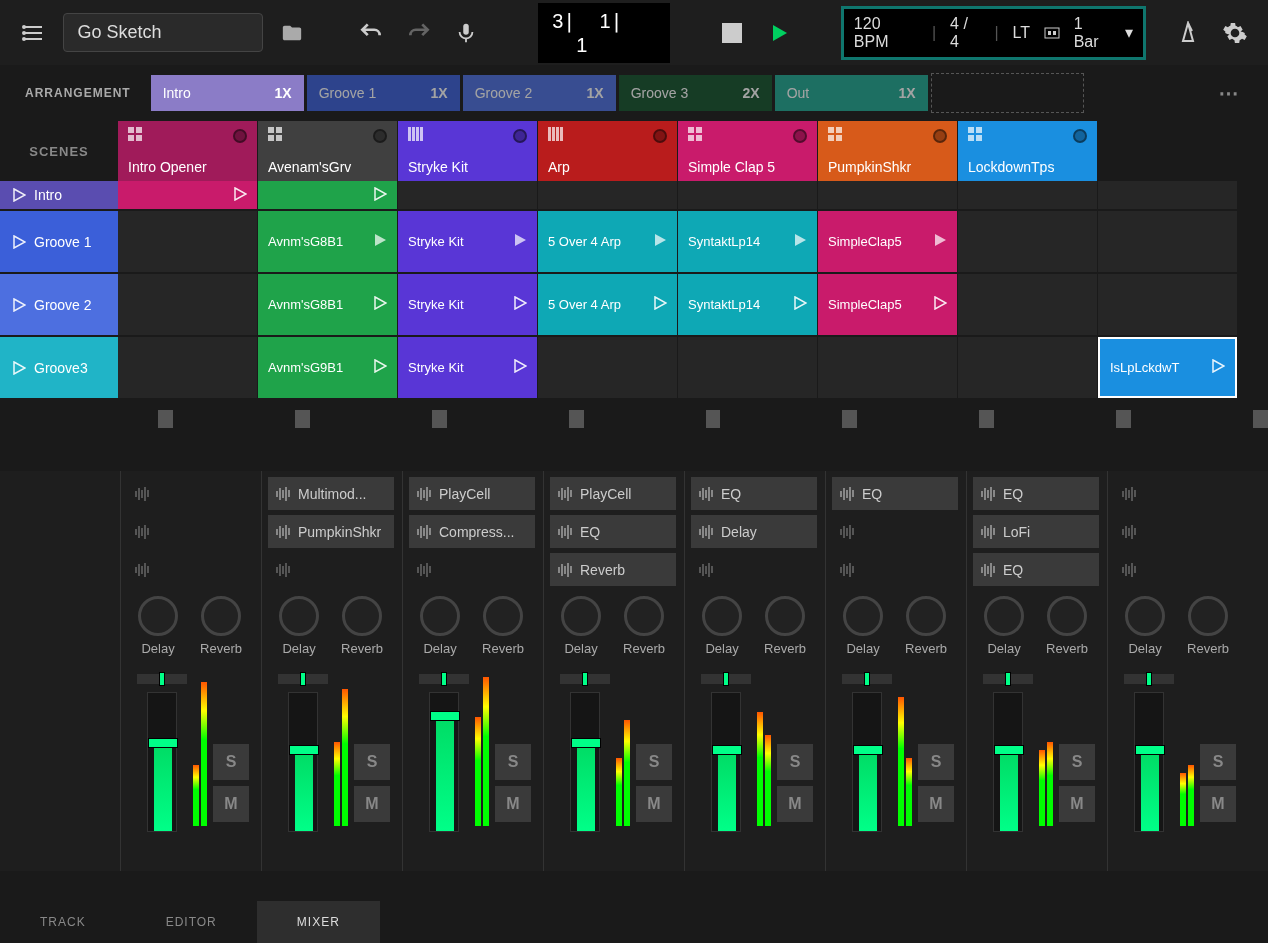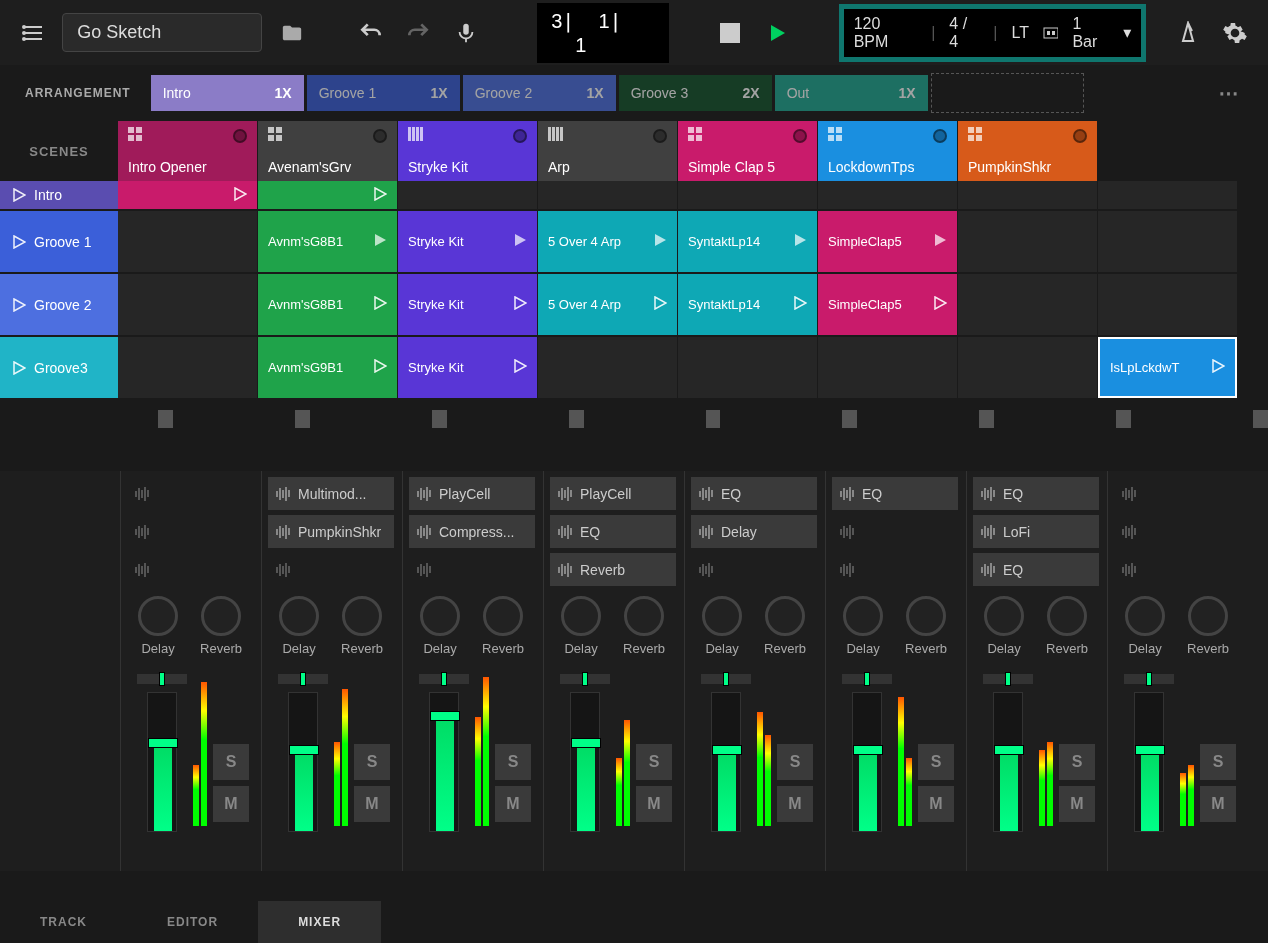--- a/index.html
+++ b/index.html
@@ -1,21 +1,21 @@
 <!DOCTYPE html>
 <html><head>
 <meta charset="utf-8">
 <style>
 *{margin:0;padding:0;box-sizing:border-box;font-family:-apple-system,sans-serif}
 body{background:#1a1a1a;color:#ccc;width:1268px;height:943px;overflow:hidden;font-size:14px}
 .topbar{display:flex;align-items:center;padding:10px 15px;gap:12px;background:#1e1e1e;height:65px}
 .icon-btn{width:36px;height:36px;display:flex;align-items:center;justify-content:center;cursor:pointer;color:#aaa}
 .project-input{background:#2a2a2a;border:1px solid #444;color:#ddd;padding:8px 14px;width:200px;font-size:18px;border-radius:4px}
 .counter-box{background:#000;padding:6px 14px;font-size:20px;color:#fff;font-family:monospace}
-.transport-display{background:#000;border:5px solid #0f766e;padding:6px 10px;display:flex;gap:14px;align-items:center;font-size:16px;color:#ddd}
+.transport-display{background:#000;border:3px solid #0f766e;padding:6px 10px;display:flex;gap:14px;align-items:center;font-size:16px;color:#ddd}
 .arr-section{display:flex;align-items:center;padding:8px 0 8px 25px;gap:0;background:#1a1a1a}
 .arr-label{font-size:12px;font-weight:600;letter-spacing:1px;color:#aaa;padding-right:20px}
 .arr-block{display:flex;justify-content:space-between;align-items:center;padding:10px 12px;width:153px;margin-right:3px;font-size:14px;cursor:pointer;color:#fff}
 .arr-dashed{border:1px dashed #555;width:153px;height:40px}
 .grid-section{display:flex;height:350px;overflow:hidden;background:#1a1a1a}
 .scenes-col{width:118px;flex-shrink:0}
 .scenes-hdr{height:60px;display:flex;align-items:center;justify-content:center;font-size:13px;letter-spacing:1px;color:#888;font-weight:600}
 .scene-row{height:63px;display:flex;align-items:center;padding-left:12px;gap:8px;cursor:pointer;color:#fff;border-bottom:2px solid #1a1a1a}
 .scene-row.intro{height:30px}
 .tracks-grid{flex:1;overflow-x:auto}
@@ -43,21 +43,21 @@
 .pan-track{width:50px;height:10px;background:#333;position:relative;margin-bottom:8px}
 .pan-tick{position:absolute;left:50%;top:-2px;width:6px;height:14px;background:#00ff88;border:1px solid #000;transform:translateX(-50%)}
 .fader-box{width:30px;height:140px;background:#151515;position:relative;border:1px solid #333}
 .fader-fill{position:absolute;bottom:0;left:6px;width:18px;background:linear-gradient(to top,#00ff88,#00dd66)}
 .fader-cap{position:absolute;left:0;width:30px;height:10px;background:#00ff88;border:1px solid #000}
 .meters{display:flex;gap:2px;height:152px;align-items:flex-end}
 .meter-bar{width:6px;background:linear-gradient(to top,#00ff00 60%,#ffff00 80%,#ff5500 100%)}
 .sm-btns{display:flex;flex-direction:column;gap:6px;margin-top:70px}
 .sm-btn{width:36px;height:36px;background:#3a3a3a;color:#888;display:flex;align-items:center;justify-content:center;font-size:16px;font-weight:600;cursor:pointer}
 .bottom-tabs{display:flex;position:absolute;bottom:0;left:0;right:0;height:42px;background:#1a1a1a;align-items:center}
-.btab{padding:0 40px;font-size:12px;letter-spacing:1px;color:#888;cursor:pointer;font-weight:700;height:42px;display:flex;align-items:center}
+.btab{padding:0 40px;font-size:12px;letter-spacing:1px;color:#888;cursor:pointer;font-weight:400;height:42px;display:flex;align-items:center}
 .btab.active{background:#2e2e2e;color:#ddd}
 .wave-ico{display:inline-flex;gap:1px;align-items:center}
 .wave-ico span{width:2px;background:#888}
 .fx-slot.empty .wave-ico span{background:#555}
 </style>
 </head>
 <body>
 
 <div class="topbar">
   <div class="icon-btn">
@@ -230,21 +230,21 @@
             <span><svg width="16" height="14">
                 <rect x="0" y="0" width="3" height="14" fill="rgba(255,255,255,0.7)"></rect>
                 <rect x="4" y="0" width="3" height="14" fill="rgba(255,255,255,0.7)"></rect>
                 <rect x="8" y="0" width="3" height="14" fill="rgba(255,255,255,0.7)"></rect>
                 <rect x="12" y="0" width="3" height="14" fill="rgba(255,255,255,0.7)"></rect>
               </svg></span>
             <span class="rec-dot" style="background:rgba(0,0,0,0.3)"></span>
           </div>
           <div class="track-title">Stryke Kit</div>
         </div>
-        <div class="track-hdr" style="background:#404040">
+        <div class="track-hdr" style="background:#b91c1c">
           <div class="track-hdr-top">
             <span><svg width="16" height="14">
                 <rect x="0" y="0" width="3" height="14" fill="rgba(255,255,255,0.7)"></rect>
                 <rect x="4" y="0" width="3" height="14" fill="rgba(255,255,255,0.7)"></rect>
                 <rect x="8" y="0" width="3" height="14" fill="rgba(255,255,255,0.7)"></rect>
                 <rect x="12" y="0" width="3" height="14" fill="rgba(255,255,255,0.7)"></rect>
               </svg></span>
             <span class="rec-dot" style="background:rgba(0,0,0,0.3)"></span>
           </div>
           <div class="track-title">Arp</div>
@@ -254,43 +254,43 @@
             <span><svg width="16" height="14">
                 <rect x="0" y="0" width="6" height="6" fill="rgba(255,255,255,0.7)"></rect>
                 <rect x="8" y="0" width="6" height="6" fill="rgba(255,255,255,0.7)"></rect>
                 <rect x="0" y="8" width="6" height="6" fill="rgba(255,255,255,0.7)"></rect>
                 <rect x="8" y="8" width="6" height="6" fill="rgba(255,255,255,0.7)"></rect>
               </svg></span>
             <span class="rec-dot" style="background:rgba(0,0,0,0.3)"></span>
           </div>
           <div class="track-title">Simple Clap 5</div>
         </div>
+        <div class="track-hdr" style="background:#d75a1a">
+          <div class="track-hdr-top">
+            <span><svg width="16" height="14">
+                <rect x="0" y="0" width="6" height="6" fill="rgba(255,255,255,0.7)"></rect>
+                <rect x="8" y="0" width="6" height="6" fill="rgba(255,255,255,0.7)"></rect>
+                <rect x="0" y="8" width="6" height="6" fill="rgba(255,255,255,0.7)"></rect>
+                <rect x="8" y="8" width="6" height="6" fill="rgba(255,255,255,0.7)"></rect>
+              </svg></span>
+            <span class="rec-dot" style="background:rgba(0,0,0,0.3)"></span>
+          </div>
+          <div class="track-title">PumpkinShkr</div>
+        </div>
         <div class="track-hdr" style="background:#1a8fe0">
           <div class="track-hdr-top">
             <span><svg width="16" height="14">
                 <rect x="0" y="0" width="6" height="6" fill="rgba(255,255,255,0.7)"></rect>
                 <rect x="8" y="0" width="6" height="6" fill="rgba(255,255,255,0.7)"></rect>
                 <rect x="0" y="8" width="6" height="6" fill="rgba(255,255,255,0.7)"></rect>
                 <rect x="8" y="8" width="6" height="6" fill="rgba(255,255,255,0.7)"></rect>
               </svg></span>
             <span class="rec-dot" style="background:rgba(0,0,0,0.3)"></span>
           </div>
           <div class="track-title">LockdownTps</div>
-        </div>
-        <div class="track-hdr" style="background:#d75a1a">
-          <div class="track-hdr-top">
-            <span><svg width="16" height="14">
-                <rect x="0" y="0" width="6" height="6" fill="rgba(255,255,255,0.7)"></rect>
-                <rect x="8" y="0" width="6" height="6" fill="rgba(255,255,255,0.7)"></rect>
-                <rect x="0" y="8" width="6" height="6" fill="rgba(255,255,255,0.7)"></rect>
-                <rect x="8" y="8" width="6" height="6" fill="rgba(255,255,255,0.7)"></rect>
-              </svg></span>
-            <span class="rec-dot" style="background:rgba(0,0,0,0.3)"></span>
-          </div>
-          <div class="track-title">PumpkinShkr</div>
         </div>
       </div>
     <div id="clip-rows">
         <div class="clip-row intro">
           <div class="clip-cell" style="background:#c91b6b;">
             <span class="clip-name"></span>
             <span><svg width="14" height="14" viewBox="0 0 14 14">
                 <polygon points="2,1 13,7 2,13" fill="none" stroke="rgba(255,255,255,0.9)" stroke-width="1.5"></polygon>
               </svg></span>
           </div>

